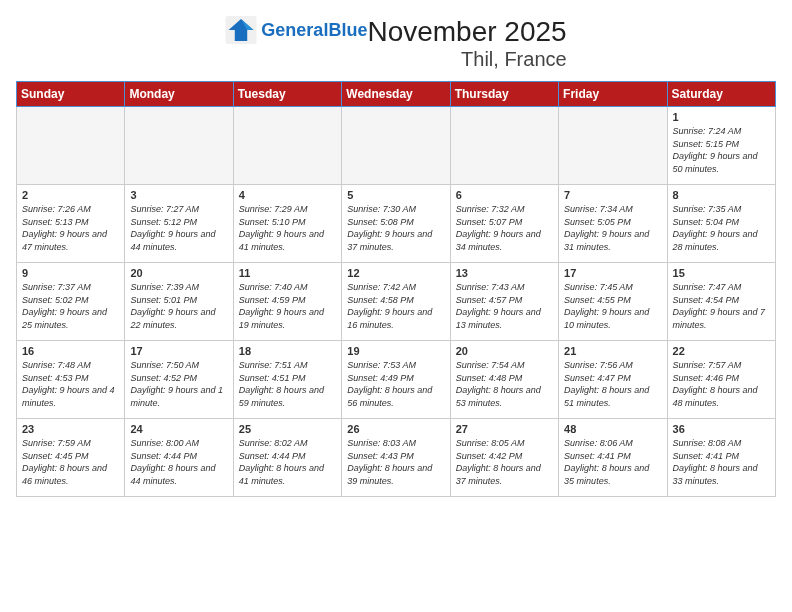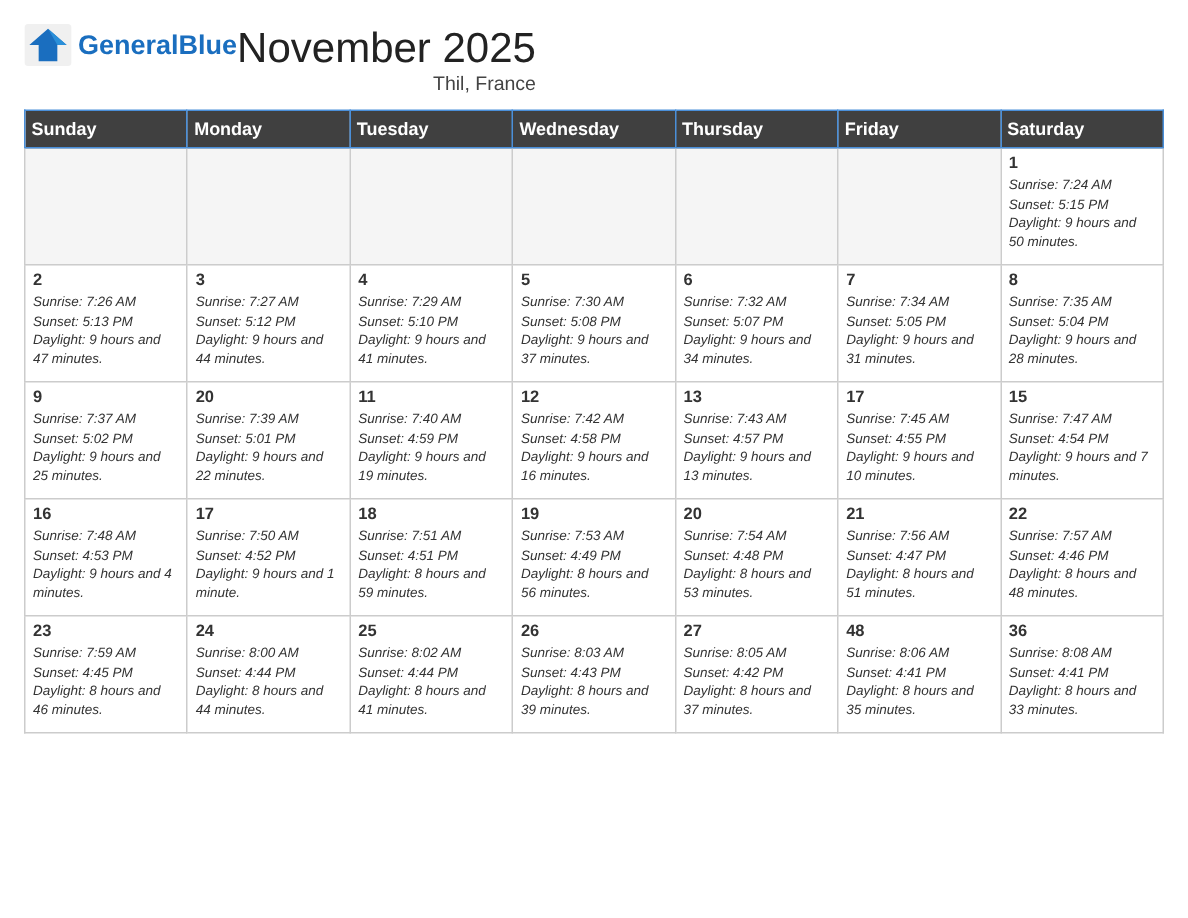--- a/index.html
+++ b/index.html
@@ -10,21 +10,21 @@
       height: 612px;
       overflow: hidden;
     }
     .page {
       width: 792px;
       min-height: 612px;
       padding: 16px 16px 8px 16px;
     }
     .header {
       display: flex;
-      justify-content: flex-start;
+      justify-content: center;
       align-items: flex-start;
       margin-bottom: 10px;
     }
     .logo {
       display: flex;
       align-items: center;
       gap: 4px;
     }
     .logo-text {
       font-size: 18px;
@@ -41,30 +41,30 @@
     }
     .title-block {
       text-align: right;
     }
     .title-block h1 {
       font-size: 28px;
       font-weight: normal;
       color: #222;
     }
     .title-block p {
-      font-size: 13px;
+      font-size: 20px;
       color: #444;
     }
     .calendar {
       width: 100%;
       border-collapse: collapse;
       table-layout: fixed;
     }
     .calendar thead tr th {
-      background-color: #404040;
+      background-color: #b91c1c;
       color: #fff;
       font-size: 12px;
       font-weight: bold;
       padding: 5px 4px;
       border: 1px solid #4a8fd9;
       text-align: left;
     }
     .calendar tbody tr td {
       border: 1px solid #ccc;
       vertical-align: top;

